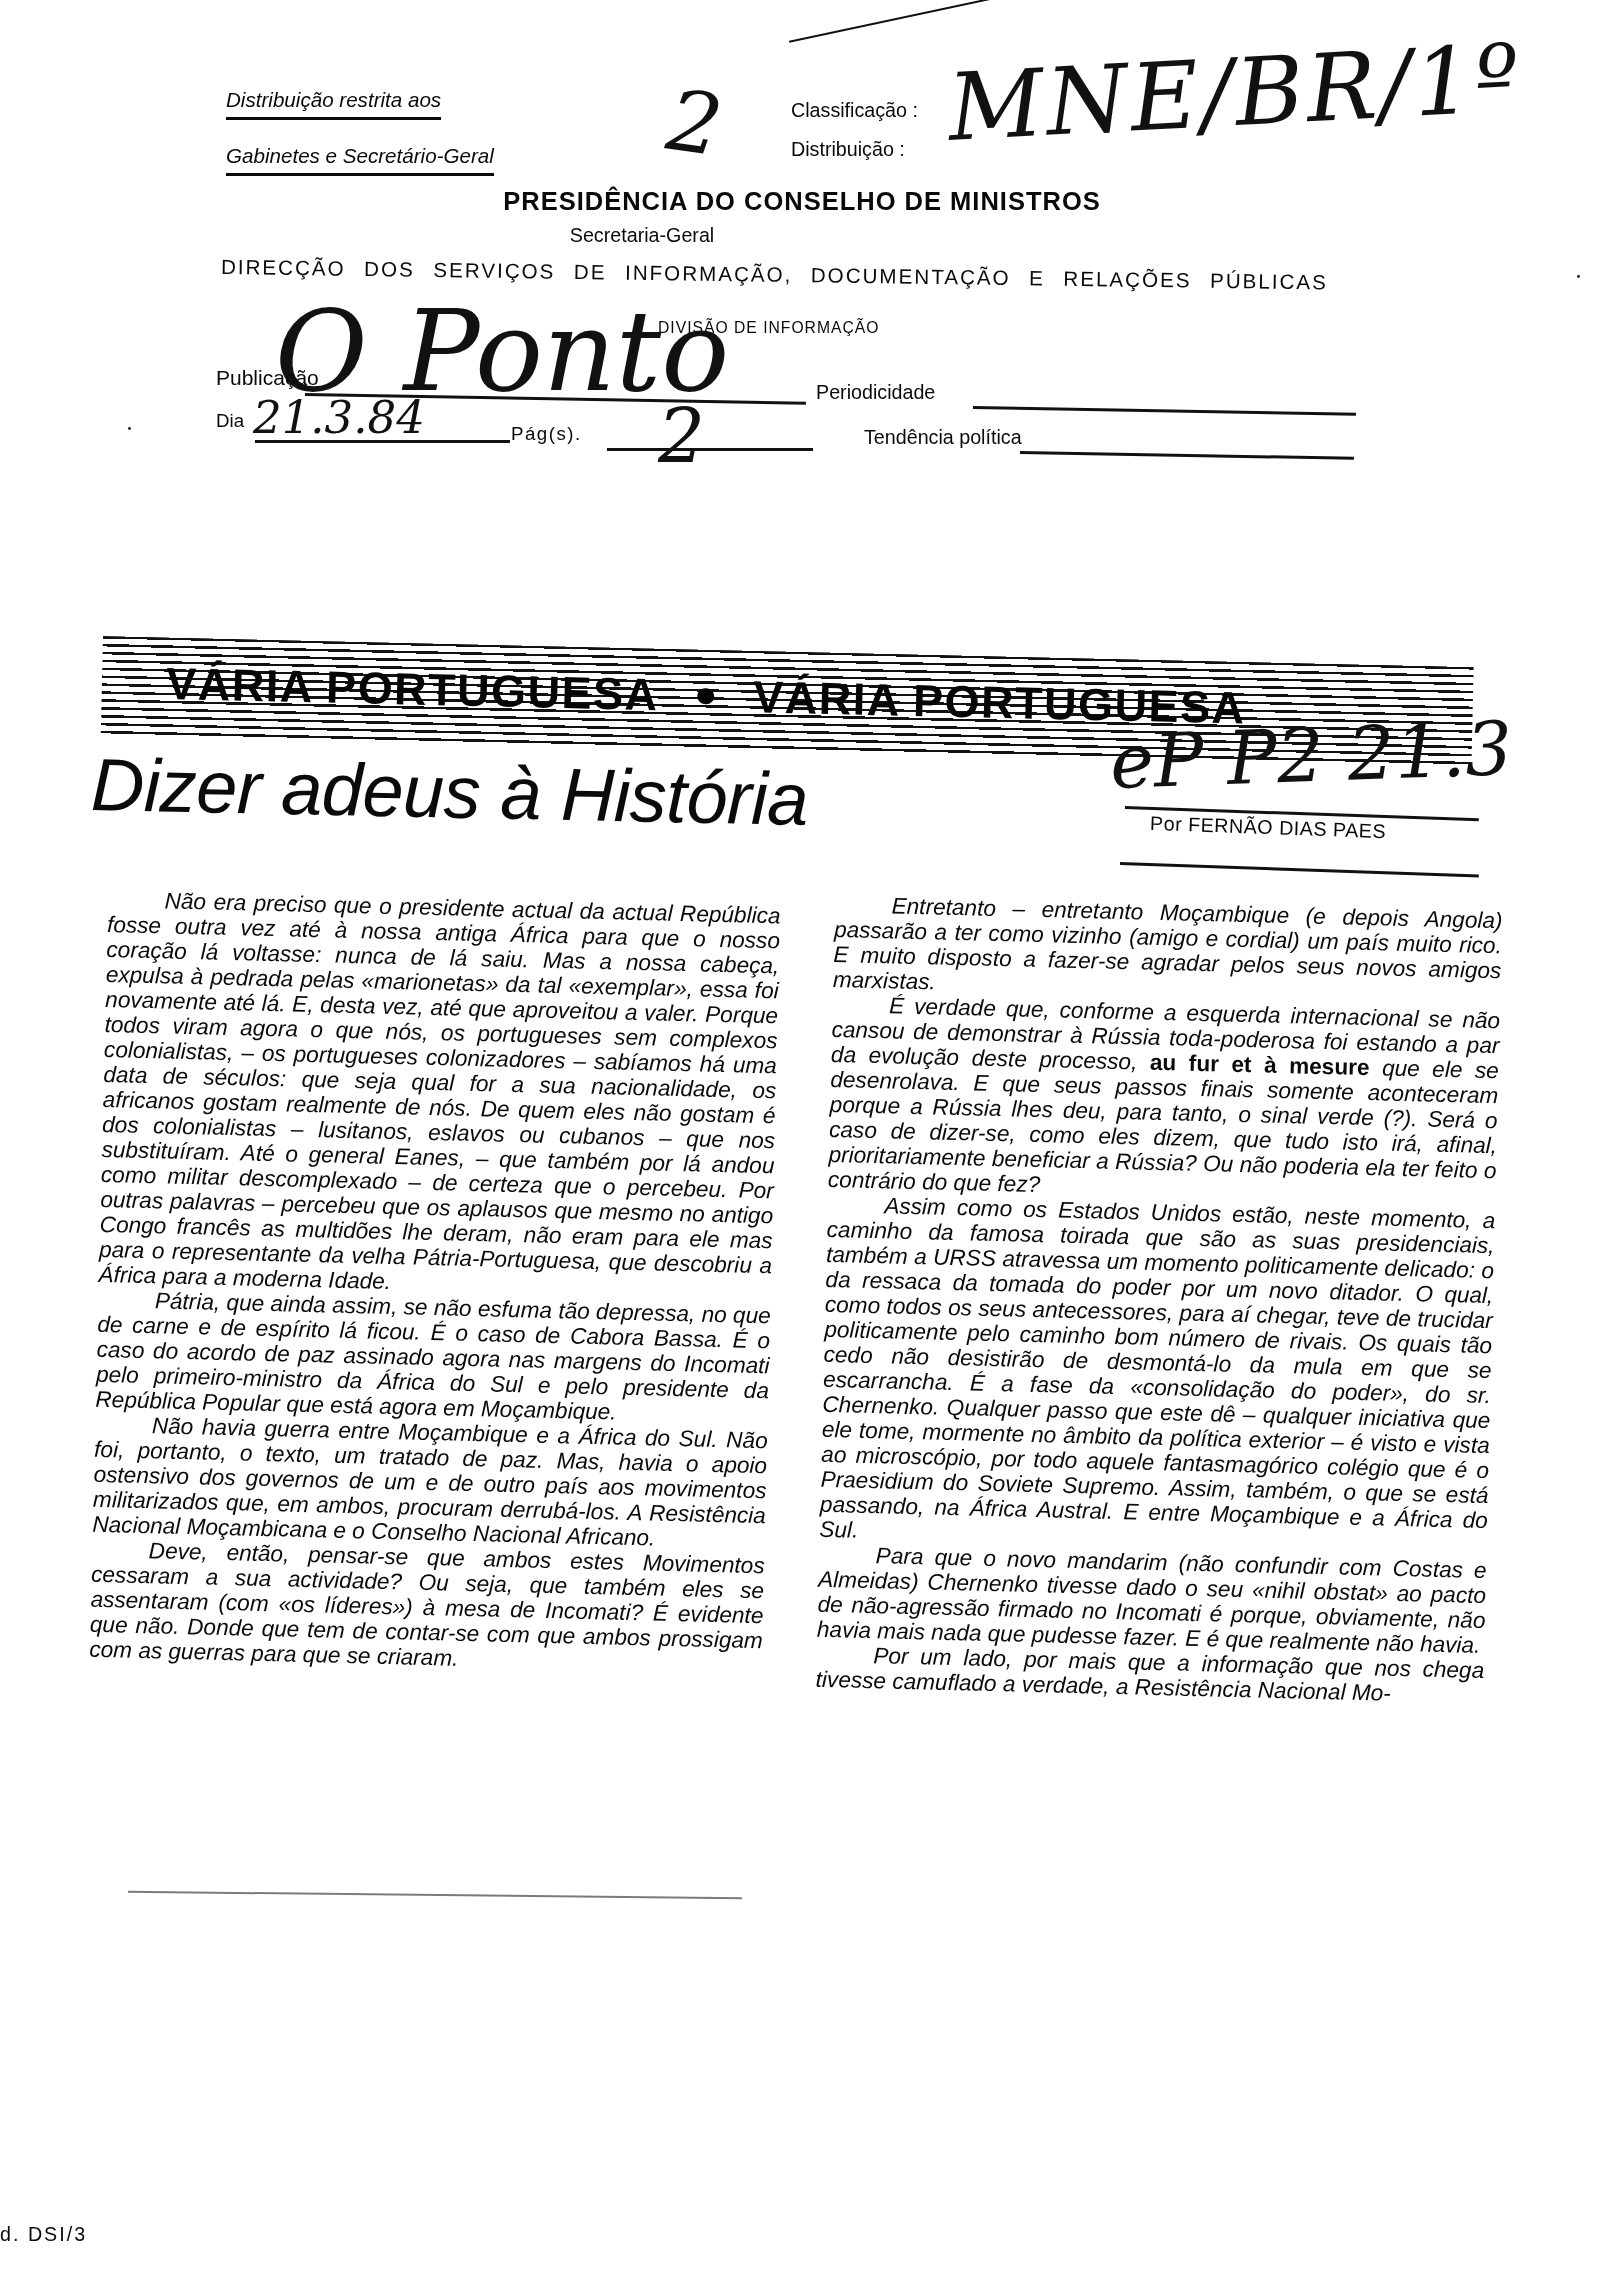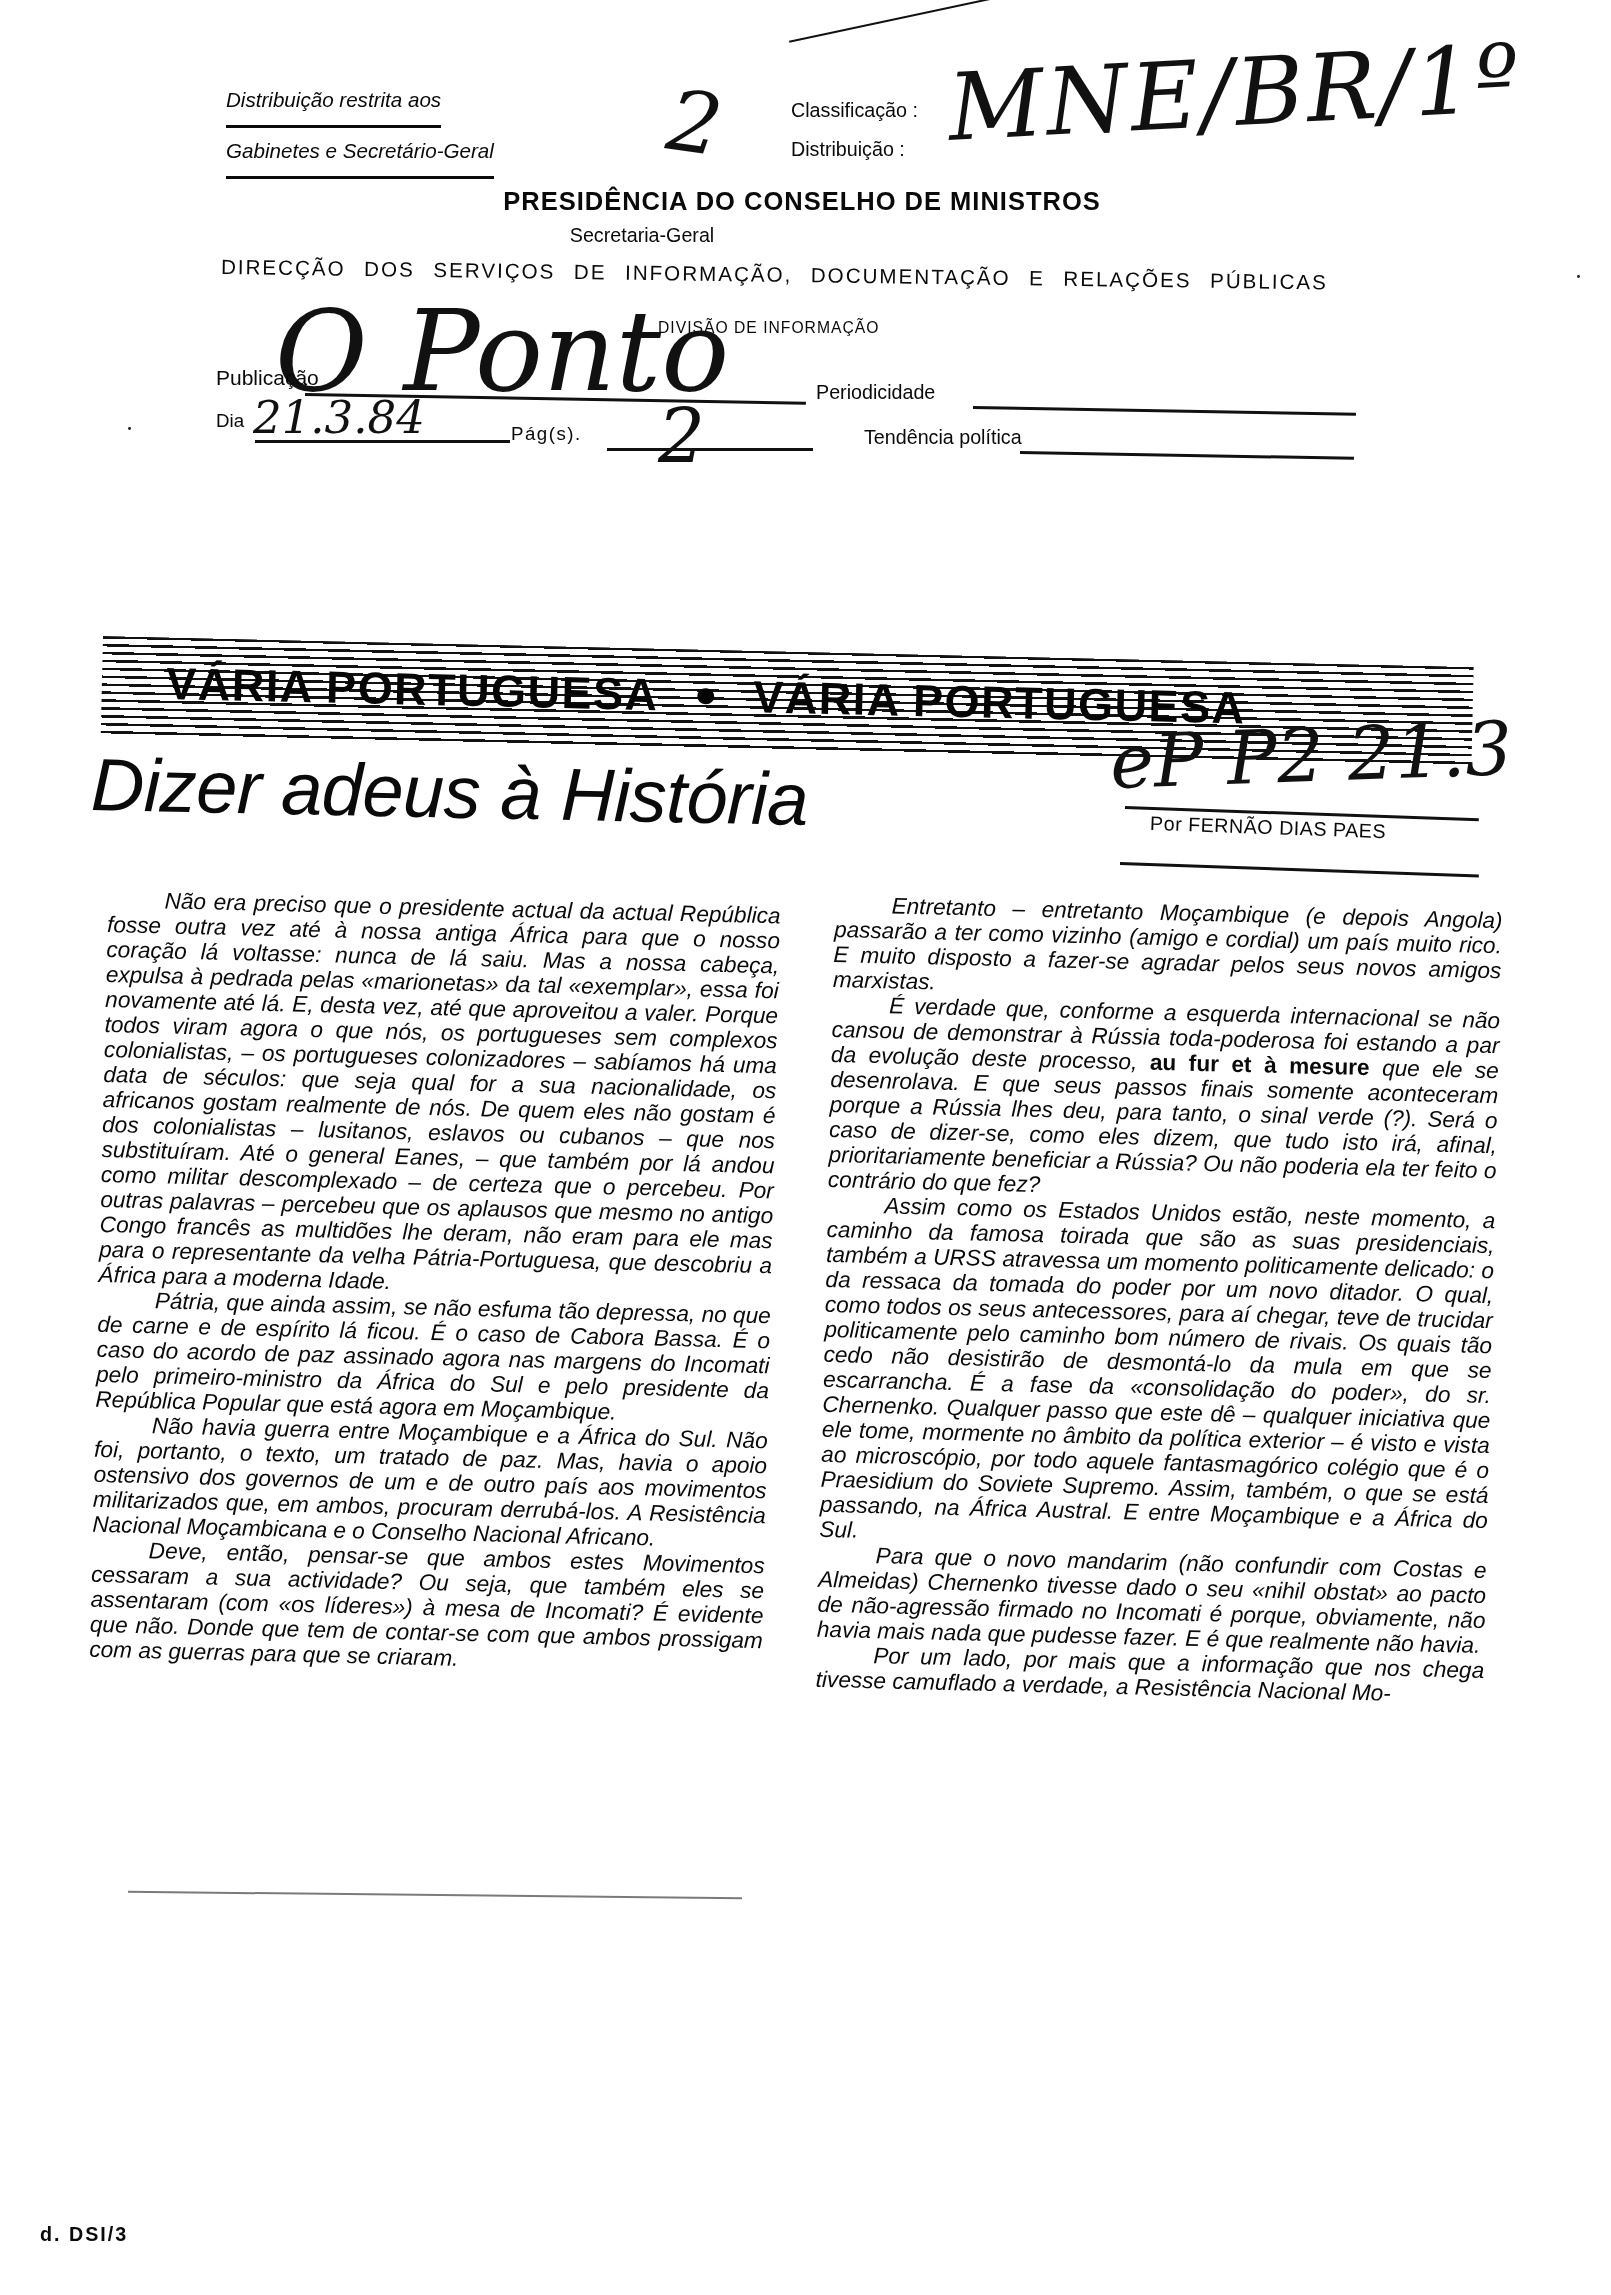--- a/index.html
+++ b/index.html
@@ -4,21 +4,21 @@
 <style>
   html, body { margin: 0; padding: 0; background: #ffffff; }
   body {
     width: 1612px; height: 2295px; position: relative; overflow: hidden;
     font-family: "Liberation Sans", sans-serif; color: #0a0a0a;
   }
   .abs { position: absolute; }
 
   
   .restricted { left: 226px; top: 84px; font-style: italic; font-size: 20.6px; line-height: 32px; }
-  .restricted span { display: block; border-bottom: 3.4px solid #0a0a0a; width: max-content; padding-bottom: 9px; margin-bottom: 7px; }
+  .restricted span { display: block; border-bottom: 3.4px solid #0a0a0a; width: max-content; padding-bottom: 1px; margin-bottom: 20px; }
   .hand { font-family: "DejaVu Serif", serif; font-style: italic; font-weight: 300; color: #111; }
   .hand-2-top { left: 668px; top: 74px; font-size: 84px; transform: rotate(8deg); }
   .cls-labels { left: 791px; top: 91px; font-size: 19.7px; line-height: 39px; }
   .cls-value { left: 948px; top: 39px; font-size: 93px; letter-spacing: 2.9px; transform: rotate(-3deg); }
   .cls-slash-line { left: 786px; top: 9.8px; width: 295px; height: 2px; background: #111; transform: rotate(-12deg); }
   .presidencia { left: 0; width: 1604px; top: 187px; text-align: center; font-weight: bold; font-size: 25.5px; letter-spacing: 1px; }
   .secretaria { left: 0; width: 1284px; top: 224px; text-align: center; font-size: 19.7px; }
   .direccao { left: 221px; top: 255px; font-size: 20.6px; letter-spacing: 2px; word-spacing: 10.8px; transform: rotate(0.8deg); transform-origin: left; }
   .divisao { left: 658px; top: 319px; font-size: 15.7px; letter-spacing: 1px; }
   .pub-label { left: 216px; top: 366px; font-size: 21px; }
@@ -61,21 +61,21 @@
     top: 887px; width: 673px;
     font-style: italic; font-size: 22.6px; line-height: 25px;
     text-align: justify; transform: rotate(1.4deg); transform-origin: left top;
   }
   .col.left { left: 108px; }
   .col.right { left: 835px; top: 892px; width: 668px; }
   .col p { margin: 0; text-indent: 57px; }
   .col .bold { font-weight: bold; font-style: normal; }
   .col-rule { left: 128px; top: 1894px; width: 614px; height: 2px; background: #222; opacity: .6; transform: rotate(0.6deg); }
 
-  .footer-code { left: 0; top: 2223px; font-size: 19.7px; font-weight: bold; letter-spacing: 2px; padding-left: 40px; }
+  .footer-code { left: 0; top: 2223px; font-size: 19.7px; font-weight: normal; letter-spacing: 2px; }
 </style>
 </head>
 <body>
 
 <div class="abs restricted">
   <span>Distribuição restrita aos</span>
   <span>Gabinetes e Secretário-Geral</span>
 </div>
 
 <div class="abs hand hand-2-top">2</div>

